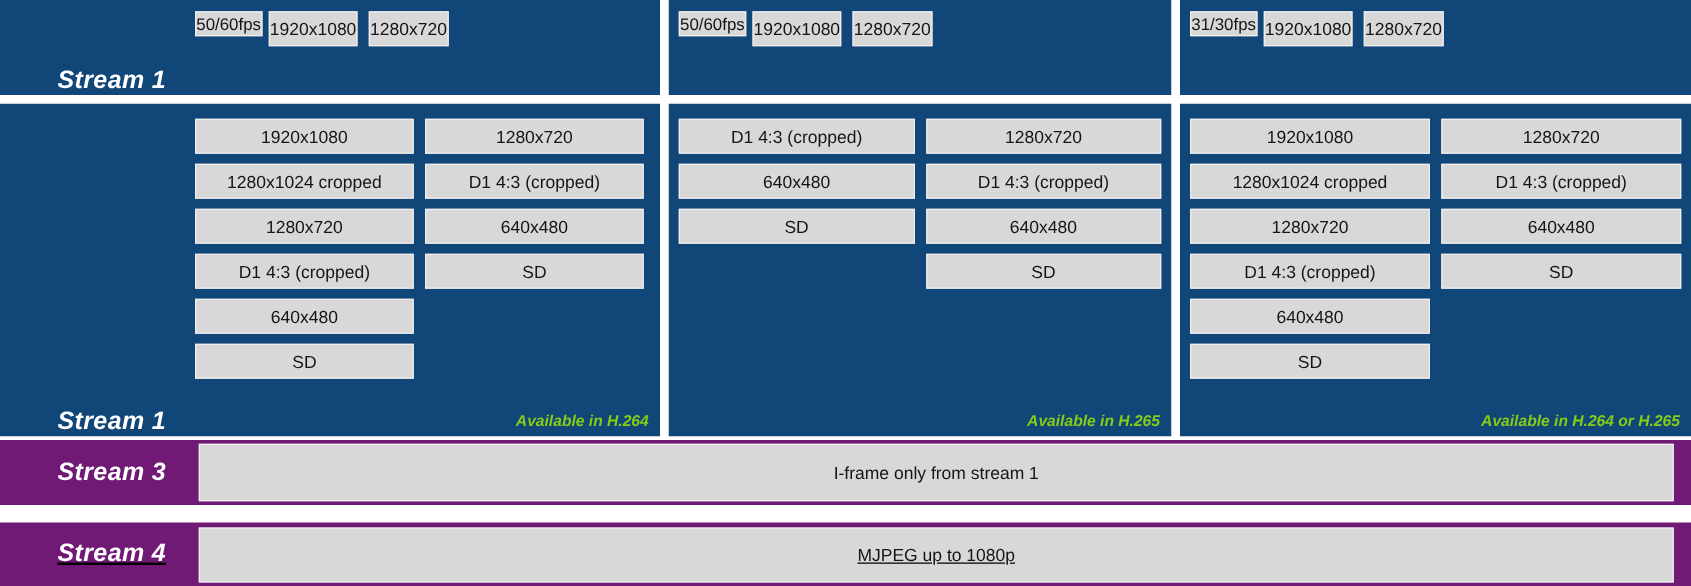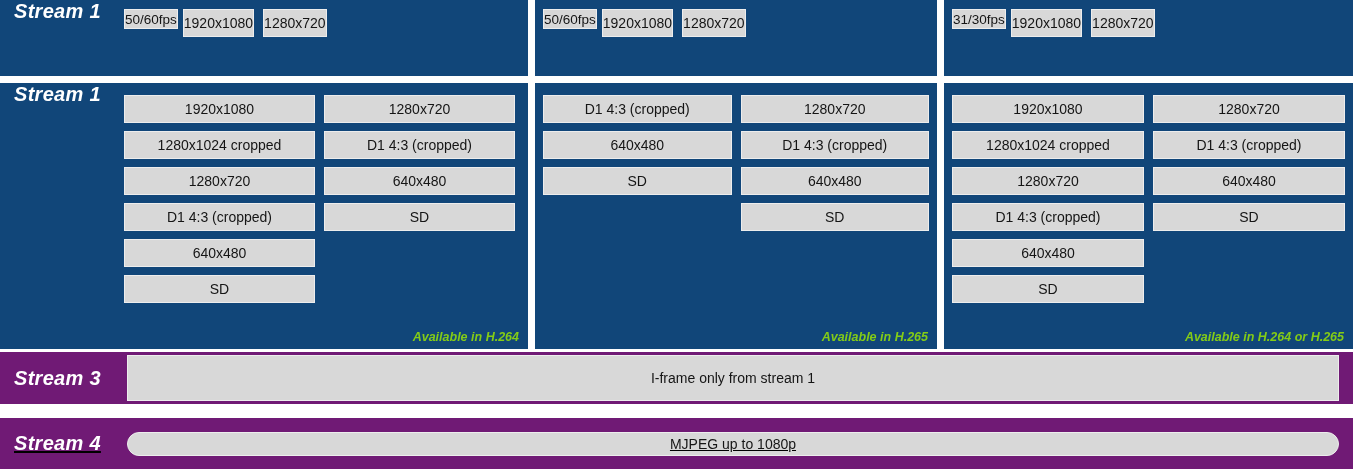--- a/index.html
+++ b/index.html
@@ -15,22 +15,23 @@
   .row-s1 { height:76px; gap:7px; margin-bottom:7px; }
   .row-s2 { height:266px; gap:7px; margin-bottom:3px; }
   .row-wide { height:52px; background:#701a75; margin-bottom:14px; align-items:center; }
   .row-wide.s4 { height:51px; margin-bottom:0;text-decoration:underline; }
   .panel { background:#114679; display:flex; position:relative; }
   .p1 { width:528px; flex:none; }
   .p2 { width:402px; flex:none; }
   .p3 { flex:1; }
   .label-col {
     width:124px; flex:none;
-    display:flex; align-items:flex-start;
+    display:flex; align-items:flex-end;
     padding-left:14px;
+    margin-left:32px;
   }
   .row-wide .label-col { width:127px; }
   .stream-label {
     color:#fff; font-size:20px; font-weight:700; font-style:italic;
     letter-spacing:0.3px; white-space:nowrap;
   }
   .boxes-s1 {
     flex:1; display:flex; flex-direction:row; gap:5px;
     padding:9px 13px 0 0;
   }
@@ -55,21 +56,21 @@
     position:absolute; right:9px; bottom:5px;
     color:#84cc16; font-size:12.5px; font-style:italic; font-weight:700;
     white-space:nowrap;
   }
   .bar {
     flex:1; margin-right:14px; height:46px;
     background:#D8D8D8; border:1px solid #EDEDED;
     display:flex; align-items:center; justify-content:center;
     color:#151515; font-size:14px;
   }
-  .s4 .bar { height:24px;border-radius:12px; }
+  .s4 .bar { height:44px; }
 </style>
 </head>
 <body>
 
 <div class="page">
 
   <div class="row row-s1">
     <div class="panel p1">
       <div class="label-col">
         <span class="stream-label">Stream 1</span>

